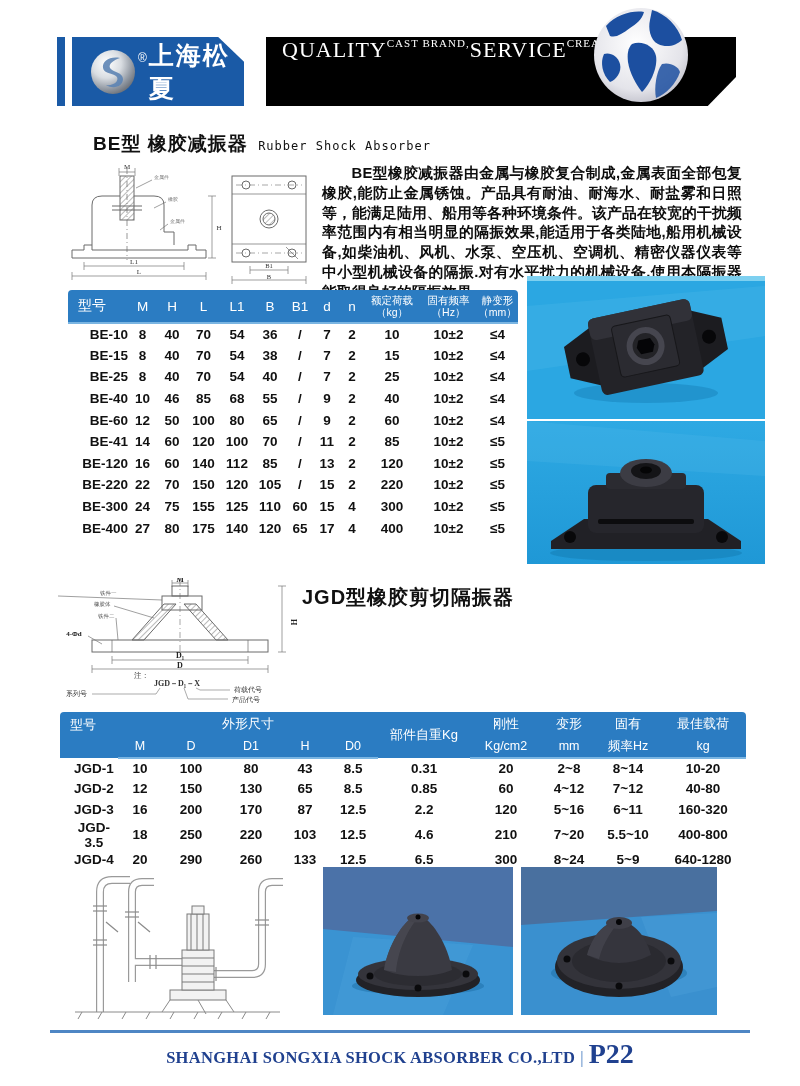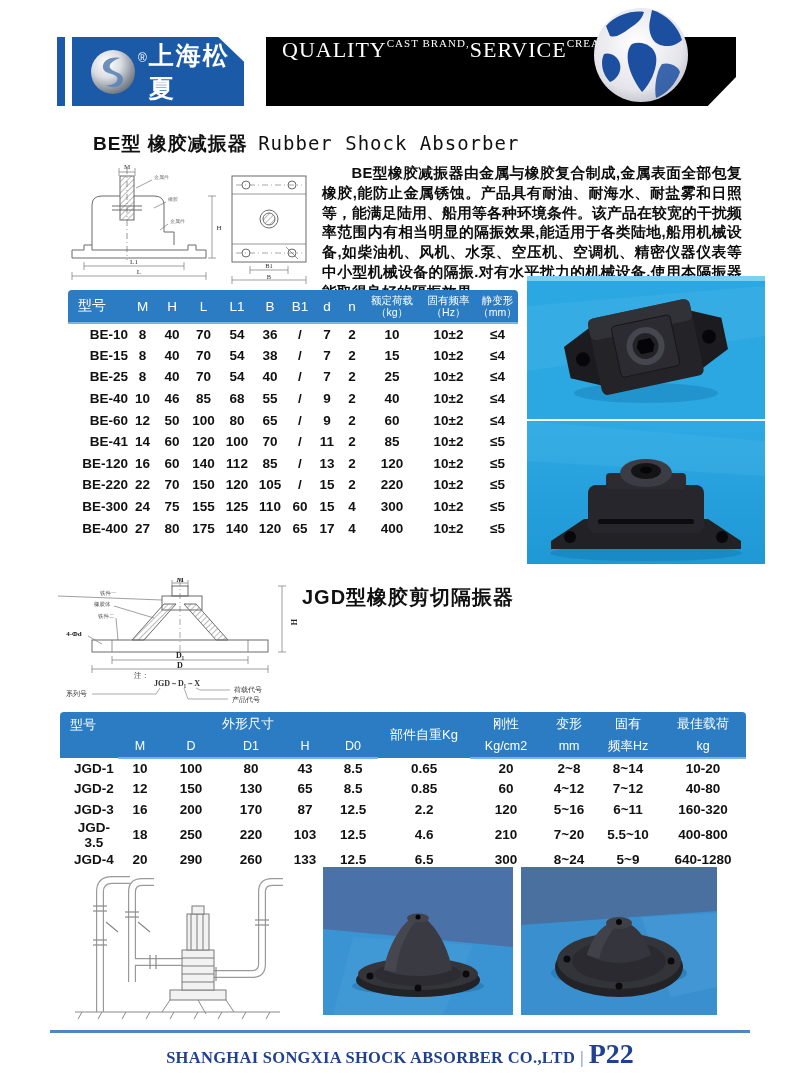--- a/index.html
+++ b/index.html
@@ -19,21 +19,21 @@
     clip-path:polygon(0 0, 100% 0, 100% 58%, 94% 100%, 0 100%);
     display:flex; padding-left:16px; color:#fff;
     font-family:"Liberation Serif", serif; white-space:nowrap; }
   .tg-big { font-size:22px; letter-spacing:1px; }
   .tg-small { font-size:11px; letter-spacing:1px; }
   .globe { position:absolute; left:592px; top:4px; width:98px; height:102px; }
 
   
   .be-title { position:absolute; left:93px; top:131px; white-space:nowrap; }
   .be-title-zh { font-size:19px; font-weight:bold; color:#111; letter-spacing:1px; }
-  .be-title-en { font-size:19px; color:#111; font-family:"DejaVu Sans Mono", monospace; letter-spacing:1px; margin-left:6px; }
+  .be-title-en { font-size:12px; color:#111; font-family:"DejaVu Sans Mono", monospace; letter-spacing:1px; margin-left:6px; }
   .be-drawing { position:absolute; left:62px; top:160px; }
   .be-desc { position:absolute; left:322px; top:164px; width:420px; font-size:14.8px; line-height:19.8px;
     color:#0d0d0d; font-weight:600; text-align:justify; text-indent:2em; letter-spacing:0.2px; }
 
   
   table { border-collapse:collapse; table-layout:fixed; }
   .be-table { position:absolute; left:68px; top:290px; width:450px; }
   .be-table thead th { background:#2b7cc2; color:#fff; font-weight:normal; height:33px;
     border-bottom:2px solid #7ab5e2; vertical-align:middle; }
   .be-table thead th:first-child { border-radius:4px 0 0 0; text-align:left; padding-left:10px; font-size:14px; }
@@ -525,21 +525,21 @@
       </tr>
     </thead>
     <tbody>
         <tr>
           <td>JGD-1</td>
           <td>10</td>
           <td>100</td>
           <td>80</td>
           <td>43</td>
           <td>8.5</td>
-          <td>0.65</td>
+          <td>0.31</td>
           <td>20</td>
           <td>2~8</td>
           <td>8~14</td>
           <td>10-20</td>
         </tr>
         <tr>
           <td>JGD-2</td>
           <td>12</td>
           <td>150</td>
           <td>130</td>

